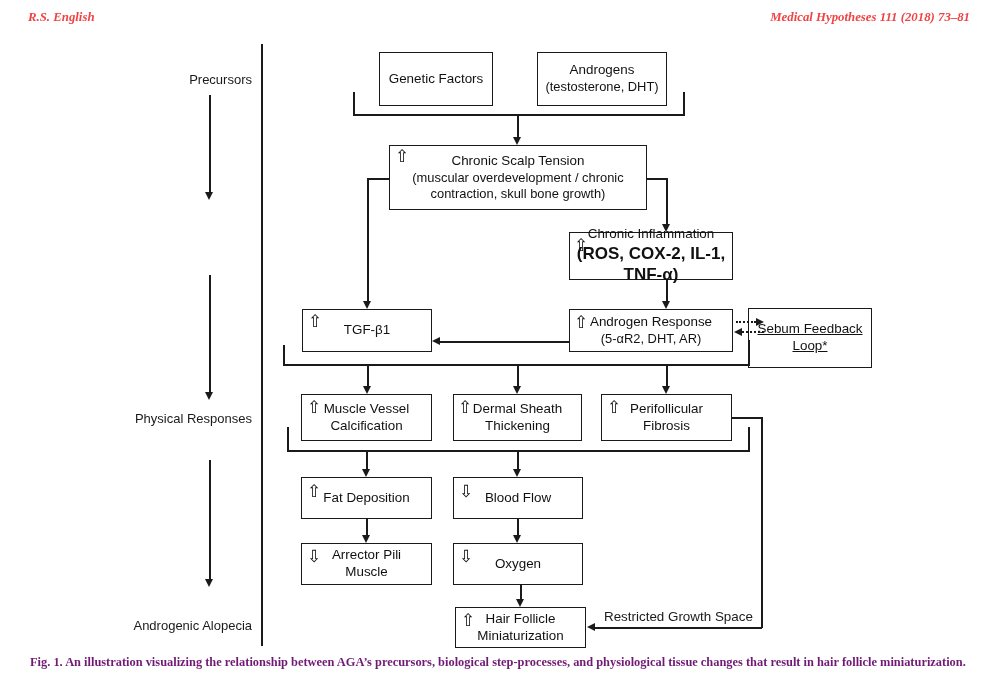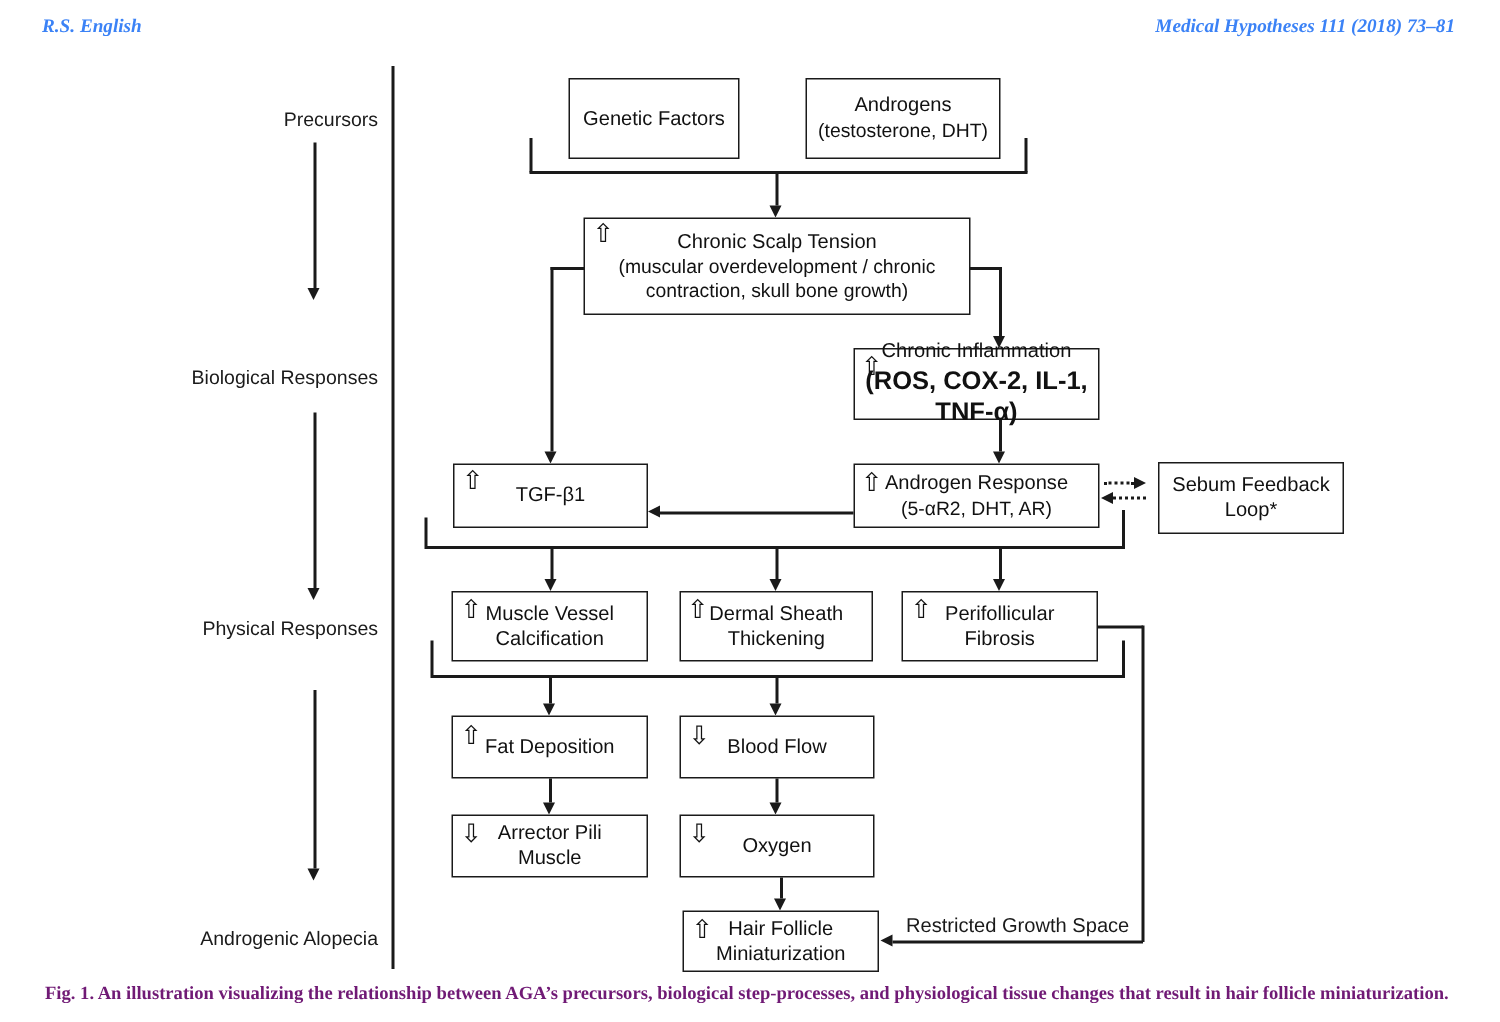--- a/index.html
+++ b/index.html
@@ -1,19 +1,19 @@
 <!DOCTYPE html>
 <html><head>
 <meta charset="utf-8">
 <style>
   html,body{margin:0;padding:0;background:#ffffff;}
   #canvas{position:relative;width:1000px;height:681px;background:#ffffff;overflow:hidden;
           font-family:"Liberation Sans",sans-serif;color:#151515;}
   .hdr{position:absolute;top:10px;font-family:"Liberation Serif",serif;font-style:italic;
-       font-weight:600;font-size:12.8px;color:#3b82f6;white-space:nowrap;}
+       font-weight:600;font-size:12.8px;color:#ef4444;white-space:nowrap;}
   .stage{position:absolute;left:40px;width:212px;text-align:right;font-size:13px;color:#1a1a1a;}
   .ln-h{position:absolute;height:1.6px;background:#1a1a1a;}
   .ln-v{position:absolute;width:1.6px;background:#1a1a1a;}
   .ln-dot{position:absolute;height:0;border-top:2px dotted #1a1a1a;}
   .ah-d{position:absolute;width:0;height:0;border-left:4.5px solid transparent;
         border-right:4.5px solid transparent;border-top:8px solid #1a1a1a;}
   .ah-l{position:absolute;width:0;height:0;border-top:4.5px solid transparent;
         border-bottom:4.5px solid transparent;border-right:8px solid #1a1a1a;}
   .ah-r{position:absolute;width:0;height:0;border-top:4.5px solid transparent;
         border-bottom:4.5px solid transparent;border-left:8px solid #1a1a1a;}
@@ -31,21 +31,20 @@
 </head>
 <body>
 
 <div id="canvas">
 
   <div class="hdr" style="left:28px;">R.S. English</div>
   <div class="hdr" style="right:30px;">Medical Hypotheses 111 (2018) 73–81</div>
 
   <div class="ln-v" style="left:261px;top:44px;height:602px;"></div>
   <div class="stage" style="top:72px;">Precursors</div>
-  <div class="stage" style="top:244px;">Biological Responses</div>
   <div class="stage" style="top:411px;">Physical Responses</div>
   <div class="stage" style="top:618px;">Androgenic Alopecia</div>
 
   <div class="ln-v" style="left:209px;top:95px;height:97px;"></div>
   <div class="ah-d" style="left:205px;top:192px;"></div>
   <div class="ln-v" style="left:209px;top:275px;height:117px;"></div>
   <div class="ah-d" style="left:205px;top:392px;"></div>
   <div class="ln-v" style="left:209px;top:460px;height:119px;"></div>
   <div class="ah-d" style="left:205px;top:579px;"></div>
 
@@ -94,21 +93,21 @@
 
   <div class="box" style="left:569px;top:309px;width:164px;height:43px;">
     <span class="uarr" style="top:4px;left:4px;">⇧</span>
     <div>Androgen Response</div>
     <div class="sub">(5-αR2, DHT, AR)</div>
   </div>
 
   <div class="ln-h" style="left:440px;top:341px;width:129px;"></div>
   <div class="ah-l" style="left:432px;top:337px;"></div>
 
-  <div class="box" style="left:772px;top:308px;width:124px;height:48px;">
+  <div class="box" style="left:748px;top:308px;width:124px;height:60px;text-decoration:underline;">
     <div>Sebum Feedback</div>
     <div>Loop*</div>
   </div>
   <div class="ln-dot" style="left:736px;top:321px;width:20px;"></div>
   <div class="ah-r" style="left:756px;top:318px;"></div>
   <div class="ln-dot" style="left:742px;top:331px;width:22px;"></div>
   <div class="ah-l" style="left:734px;top:328px;"></div>
 
   <div class="ln-h" style="left:283px;top:364px;width:467px;"></div>
   <div class="ln-v" style="left:283px;top:345px;height:19px;"></div>

